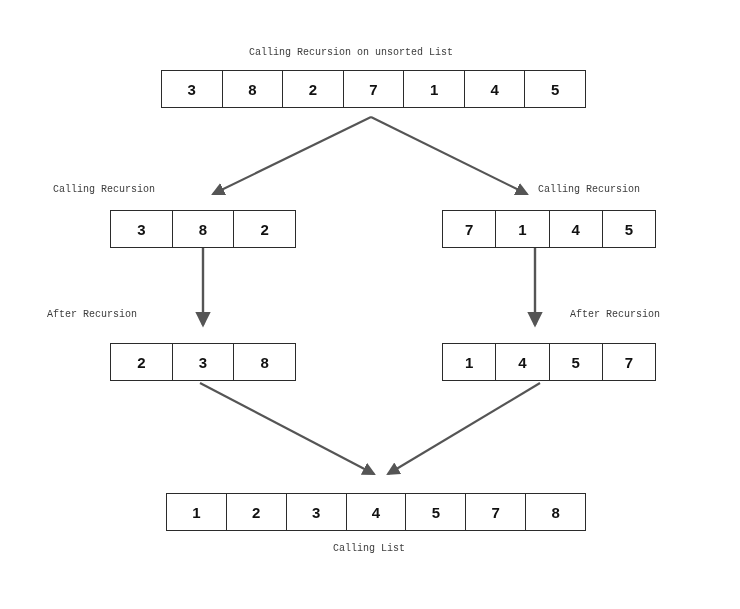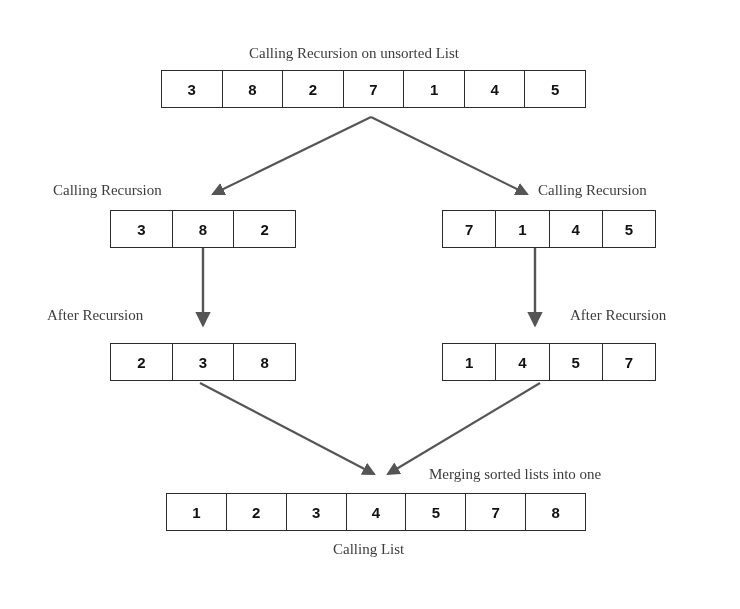--- a/index.html
+++ b/index.html
@@ -22,25 +22,25 @@
   svg.arrow-layer {
     position: absolute;
     left: 0;
     top: 0;
     width: 740px;
     height: 609px;
     pointer-events: none;
   }
   .label {
     position: absolute;
-    font-size: 15px;
+    font-size: 10px;
     line-height: 18px;
     color: #3c3c3c;
     white-space: nowrap;
-    font-family: Liberation Serif, serif;
+    font-family: Liberation Mono, monospace;
   }
   .array {
     position: absolute;
     display: flex;
     border: 1.6px solid #2b2b2b;
     background: #ffffff;
     box-sizing: border-box;
   }
   .cell {
     display: flex;
@@ -130,21 +130,20 @@
       <div class="cell" style="flex: 1 1 0px;">3</div>
       <div class="cell" style="flex: 1 1 0px;">8</div>
     </div>
   <div class="array" id="arr-right-sorted" style="left:442px; top:343px; width:214px; height:38px;">
       <div class="cell" style="flex: 1 1 0px;">1</div>
       <div class="cell" style="flex: 1 1 0px;">4</div>
       <div class="cell" style="flex: 1 1 0px;">5</div>
       <div class="cell" style="flex: 1 1 0px;">7</div>
     </div>
 
-  <div class="label" style="left:429px; top:465px;">Merging sorted lists into one</div>
 
   <div class="array" id="arr-merged" style="left:166px; top:493px; width:420px; height:38px;">
       <div class="cell" style="flex: 1 1 0px;">1</div>
       <div class="cell" style="flex: 1 1 0px;">2</div>
       <div class="cell" style="flex: 1 1 0px;">3</div>
       <div class="cell" style="flex: 1 1 0px;">4</div>
       <div class="cell" style="flex: 1 1 0px;">5</div>
       <div class="cell" style="flex: 1 1 0px;">7</div>
       <div class="cell" style="flex: 1 1 0px;">8</div>
     </div>

